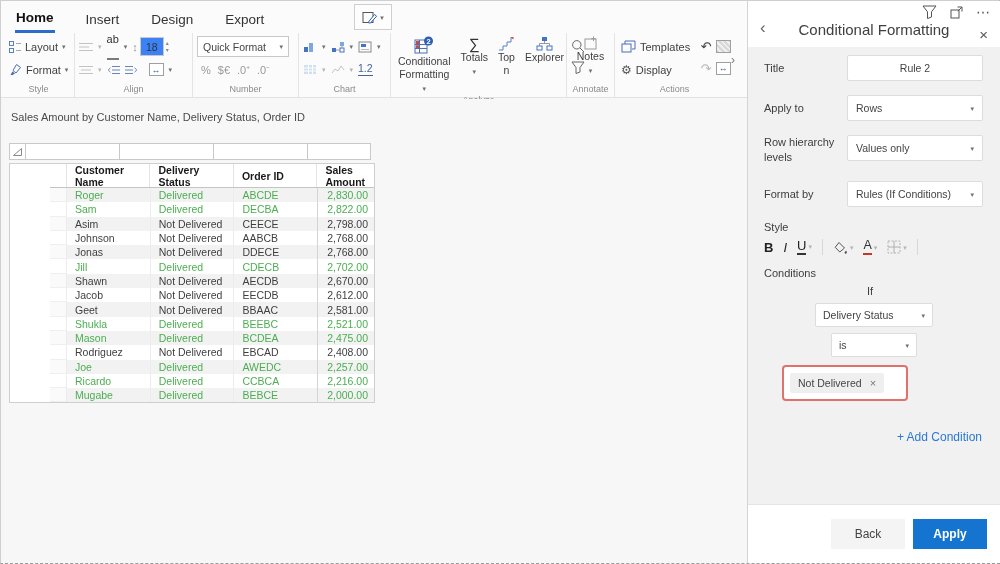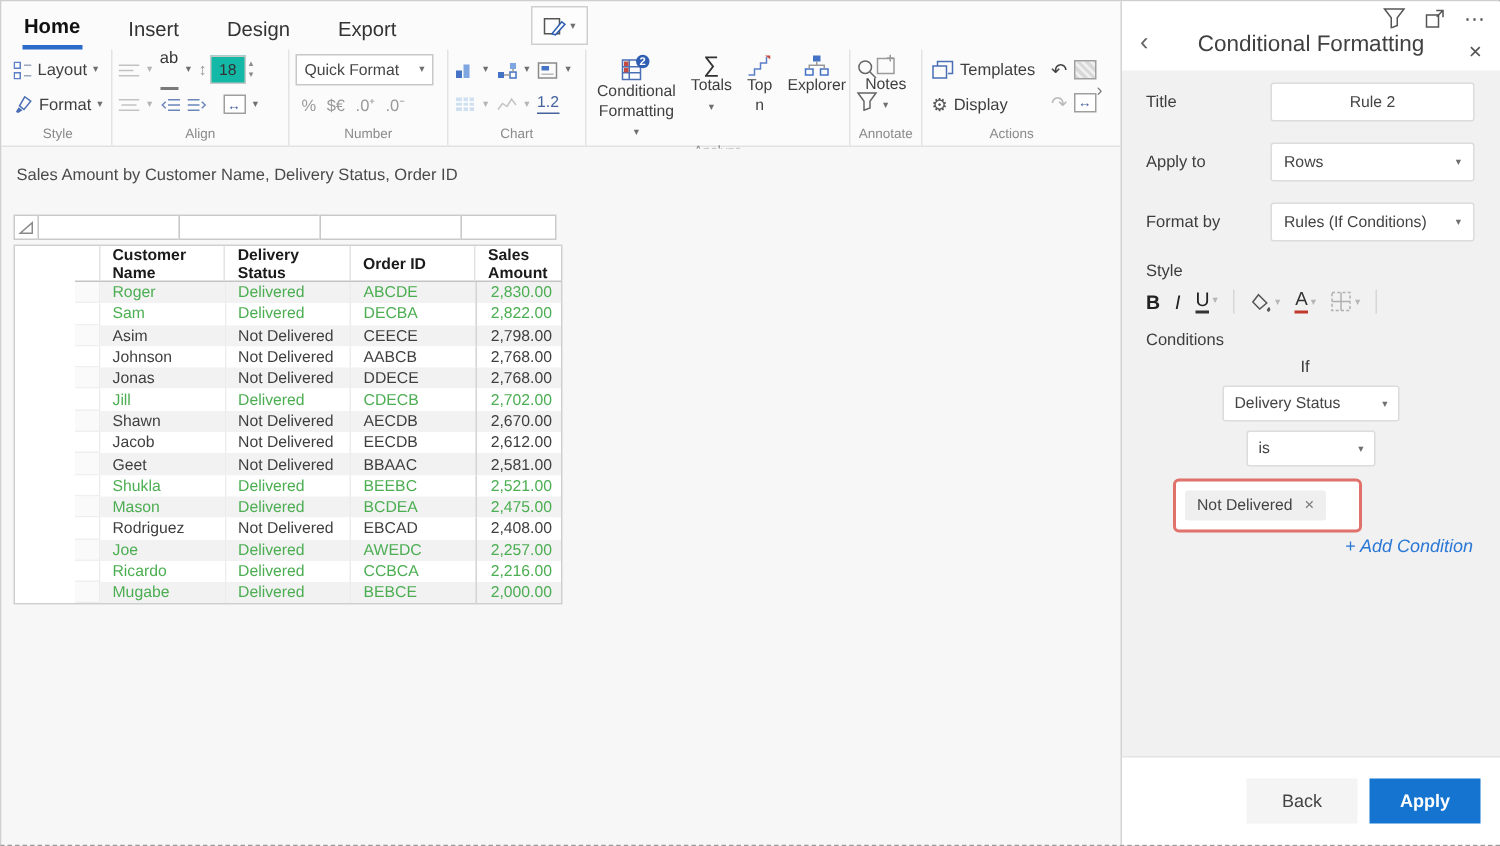--- a/index.html
+++ b/index.html
@@ -26,21 +26,21 @@
   .rrow { display:flex; align-items:center; gap:5px; height:23px; }
   .rbtn { display:flex; align-items:center; gap:4px; font-size:11px; color:#3f3f3f; background:none; border:none;
           font-family:"Liberation Sans",sans-serif; cursor:pointer; padding:1px 2px; }
   .chev { font-size:7px; color:#6f6f6f; line-height:1; }
   .chev.lt { color:#b5b5b5; }
   .gray-glyph { color:#9a9a9a; }
   .qf-box { display:flex; align-items:center; justify-content:space-between; width:92px; height:21px; background:#fff;
             border:1px solid #c8c8c8; font-size:10.5px; color:#444; padding:0 5px; }
   .numsyms { display:flex; gap:7px; font-size:11px; color:#9a9a9a; align-items:baseline; padding-left:4px; }
   .sizer { display:flex; align-items:center; gap:2px; }
-  .size-box { width:24px; height:19px; background:#14b8a6; border:1px solid #c8c8c8; font-size:10.5px; color:#333;
+  .size-box { width:24px; height:19px; background:#3b82f6; border:1px solid #c8c8c8; font-size:10.5px; color:#333;
               display:flex; align-items:center; justify-content:center; }
   .stepper { display:flex; flex-direction:column; font-size:6px; color:#8a8a8a; line-height:1.1; }
   .two-line { font-size:10.5px; color:#3f3f3f; text-align:center; line-height:1.25; }
   .an-item { display:flex; flex-direction:column; align-items:center; justify-content:flex-start; padding:1px 3px; cursor:pointer; }
   .ab-glyph { font-size:11px; color:#333; border-bottom:2px solid #7a7a7a; line-height:1; padding-bottom:13px; }
   .dec-12 { font-size:10.5px; color:#44639e; border-bottom:1.5px solid #44639e; line-height:1.1; }
   .mini-box { display:inline-flex; align-items:center; justify-content:center; width:15px; height:13px; border:1px solid #9f9f9f; font-size:9px; color:#44639e; background:#fff; }
   .mini-box.fill { background:repeating-linear-gradient(45deg,#d8d8d8 0 2px,#efefef 2px 4px); color:#777; }
   .icon16 { font-size:13px; line-height:1; }
   .collapse-handle { position:absolute; left:730px; top:52px; font-size:12px; color:#7a7a7a; cursor:pointer; }
@@ -88,21 +88,21 @@
   .sb-a { font-size:12.5px; color:#333; border-bottom:2px solid #c0392b; line-height:1.05; }
   .vdiv { width:1px; height:16px; background:#d7d7d7; }
   .if-row { display:flex; align-items:center; gap:6px; margin-bottom:8px;flex-direction:column; }
   .if-word { font-size:11px; color:#3d3d3d; width:14px; }
   .if-sel { background:#fff; border:1px solid #dcdcdc; border-radius:2px; height:24px; font-size:10.5px; color:#444;
             display:flex; align-items:center; justify-content:space-between; padding:0 7px; cursor:pointer; }
   .chip-box { margin-left:20px; width:126px; background:#fff; border:2px solid #e0716b; border-radius:4px; padding:6px; }
   .chip { display:inline-flex; align-items:center; gap:8px; background:#efefef; border-radius:2px; padding:4px 8px;
           font-size:10.5px; color:#444; }
   .chip-x { color:#777; font-size:11px; cursor:pointer; }
-  .add-cond { text-align:right; padding-right:4px;font-style:italic; }
+  .add-cond { text-align:right; margin-top:26px; padding-right:4px; }
   .add-cond span { color:#2a78d6; font-size:12px; cursor:pointer; }
   .panel-foot { position:absolute; left:0; bottom:0; width:100%; height:59px; background:#fff; border-top:1px solid #e4e4e4;
                 display:flex; align-items:center; justify-content:flex-end; gap:8px; padding-right:13px; }
   .btn { height:30px; width:74px; font-size:12px; border:none; cursor:pointer; font-family:"Liberation Sans",sans-serif; }
   .btn-back { background:#f4f4f4; color:#444; }
   .btn-apply { background:#1574d0; color:#fff; font-weight:bold; }
 
   svg { display:block; }
 </style>
 </head>
@@ -556,20 +556,27 @@
       </div>
 
       <div class="f-row">
         <span class="f-label">Apply to</span>
         <div class="f-ctl select">
           <span>Rows</span>
           <span class="chev">▾</span>
         </div>
       </div>
 
+      <div class="f-row" style="min-height:32px;">
+        <span class="f-label" style="top:0;">Row hierarchy levels</span>
+        <div class="f-ctl select">
+          <span>Values only</span>
+          <span class="chev">▾</span>
+        </div>
+      </div>
 
       <div class="f-row">
         <span class="f-label">Format by</span>
         <div class="f-ctl select">
           <span>Rules (If Conditions)</span>
           <span class="chev">▾</span>
         </div>
       </div>
 
       <div class="sec-label">Style</div>

